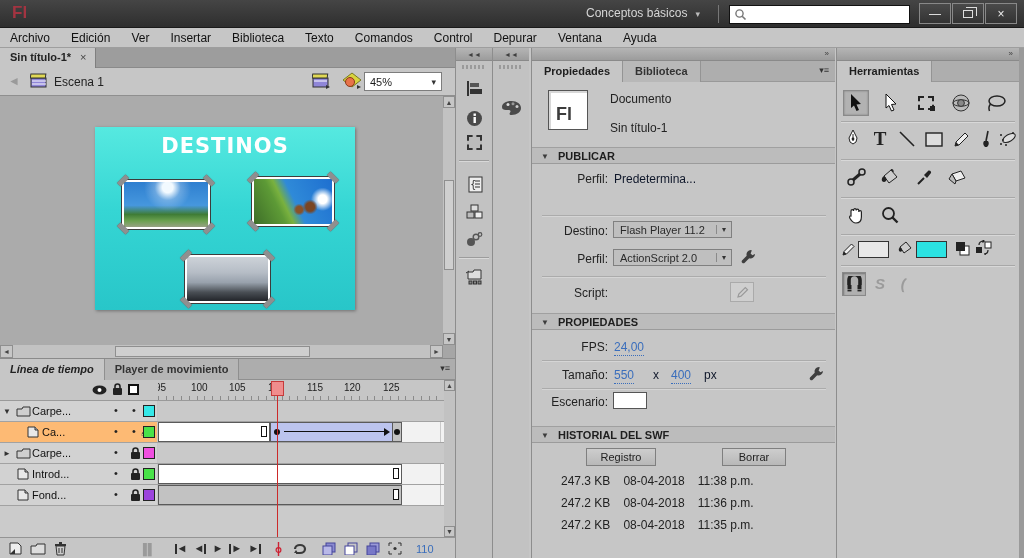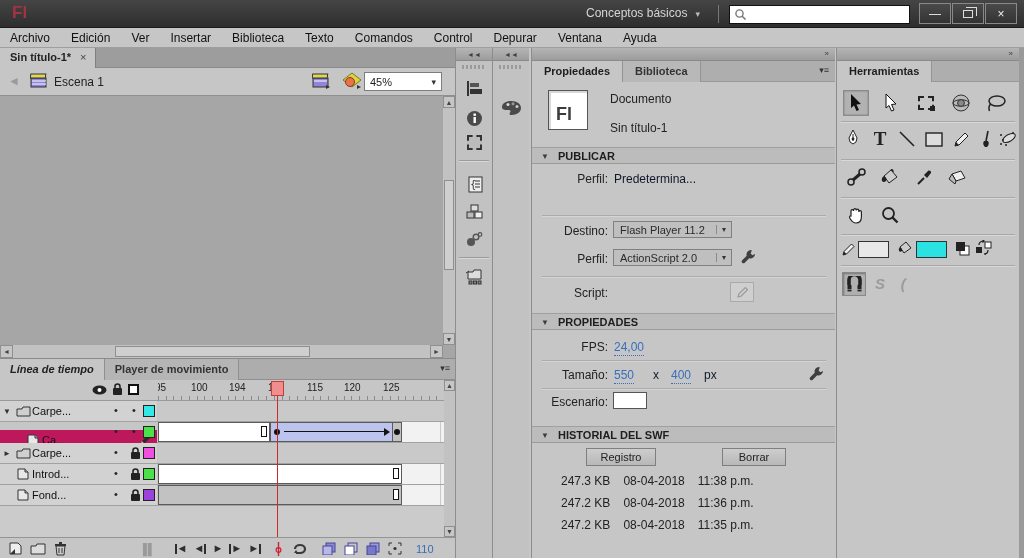--- a/index.html
+++ b/index.html
@@ -91,21 +91,21 @@
   #ruler-ticks { position:absolute; left:0; bottom:1px; width:297px; height:4px;
     background:repeating-linear-gradient(90deg,#8a8a8a 0 1px,transparent 1px 7.73px); }
   #playhead-marker { left:271px; top:22px; width:13px; height:15px; background:#f08d8d;
     border:1px solid #c63b3b; }
   #playhead-line { left:277px; top:37px; width:1px; height:141px; background:#cc2a2a; z-index:5; }
 
   #tl-layers { left:0; top:42px; width:455px; height:105px; }
   .layer-row { position:absolute; left:0; width:455px; height:21px; border-bottom:1px solid #a2a2a2; }
   .layer-cell { position:absolute; left:0; top:0; width:157px; height:20px; background:#d2d2d2;
     display:flex; align-items:center; font-size:11px; color:#111; }
-  .layer-cell.selected { background:#be185d;margin-top:8px; }
+  .layer-cell.selected { background:#fdba74; }
   .layer-exp { width:14px; text-align:center; font-size:8px; color:#333; flex:0 0 14px; }
   .layer-ic { flex:0 0 18px; display:flex; justify-content:center; }
   .layer-name { flex:1 1 auto; overflow:hidden; white-space:nowrap; }
   .layer-dot { position:absolute; font-size:11px; color:#222; top:3px; }
   .dot1 { left:114px; } .dot2 { left:132px; }
   .layer-swatch { position:absolute; left:143px; top:4px; width:12px; height:12px; border:1px solid #222; }
   .track { position:absolute; left:158px; top:0; width:297px; height:20px; }
   .track.graybg { background:#c9c9c9; }
   .track .cells { position:absolute; top:0; height:20px;
     background:#f2f2f2; border-right:1px solid #9a9a9a;
@@ -255,20 +255,43 @@
       <polygon points="10,1 19,8 10,15 1,8" fill="#d8d33f" stroke="#7a7a22"></polygon>
       <circle cx="8" cy="10" r="4.5" fill="#e8734a" stroke="#8a3a1a"></circle>
       <path d="M15 13 l4 2 l-4 2" fill="#333"></path>
     </svg>
     <div class="abs" id="zoom-combo">
       <span>45%</span>
       <span class="caret">▾</span>
     </div>
   </div>
 
+  <div class="abs" id="stage-region">
+    <div class="abs" id="stage">
+      <div class="abs" id="stage-title">DESTINOS</div>
+      <div class="abs photo" id="photo-1">
+        <span class="tape tl"></span>
+          <span class="tape tr"></span>
+        <span class="tape bl"></span>
+          <span class="tape br"></span>
+      </div>
+      <div class="abs photo" id="photo-2">
+        <span class="tape tl"></span>
+          <span class="tape tr"></span>
+        <span class="tape bl"></span>
+          <span class="tape br"></span>
+      </div>
+      <div class="abs photo" id="photo-3">
+        <span class="tape tl"></span>
+          <span class="tape tr"></span>
+        <span class="tape bl"></span>
+          <span class="tape br"></span>
+      </div>
+    </div>
+  </div>
 
   <div class="abs scrollbar" id="stage-vscroll">
     <div class="abs sb-arrow" style="left:0;top:0;width:12px;height:12px">
         <span>▲</span>
       </div>
     <div class="abs sb-thumb" style="left:1px;top:84px;width:10px;height:90px"></div>
     <div class="abs sb-arrow" style="left:0;bottom:0;width:12px;height:12px">
         <span>▼</span>
       </div>
   </div>
@@ -296,21 +319,21 @@
         <circle cx="7.5" cy="5" r="2" fill="#fff"></circle>
     </svg>
     <svg class="abs" style="left:112px;top:3px" width="11" height="13" viewBox="0 0 11 13">
       <rect x="1" y="5" width="9" height="7" rx="1" fill="#222"></rect>
       <path d="M3 5 V3.5 a2.5 2.5 0 0 1 5 0 V5" fill="none" stroke="#222" stroke-width="1.6"></path>
     </svg>
     <div class="abs" id="tl-outline-box"></div>
     <div class="abs" id="tl-ruler">
       <span class="ruler-num" style="left:-3px">95</span>
       <span class="ruler-num" style="left:33px">100</span>
-      <span class="ruler-num" style="left:71px">194</span>
+      <span class="ruler-num" style="left:71px">105</span>
       <span class="ruler-num" style="left:110px">110</span>
       <span class="ruler-num" style="left:149px">115</span>
       <span class="ruler-num" style="left:186px">120</span>
       <span class="ruler-num" style="left:225px">125</span>
       <span class="ruler-num" style="left:289px">1</span>
       <div id="ruler-ticks"></div>
     </div>
   </div>
   <div class="abs" id="playhead-marker"></div>
   <div class="abs" id="playhead-line"></div>

